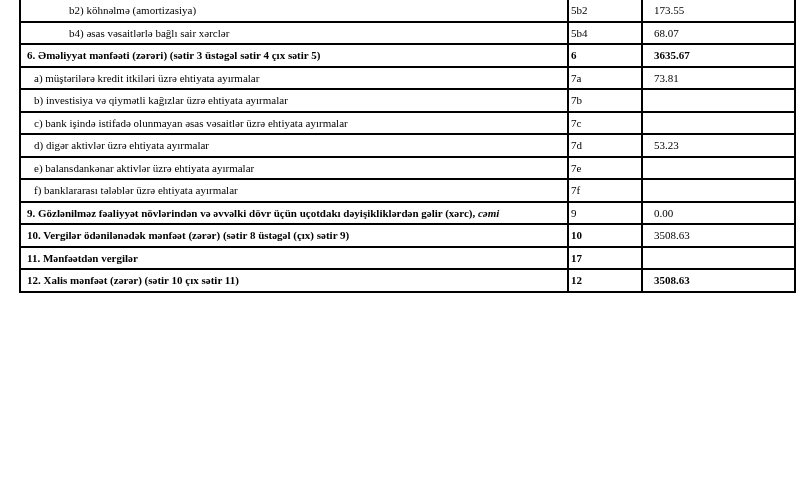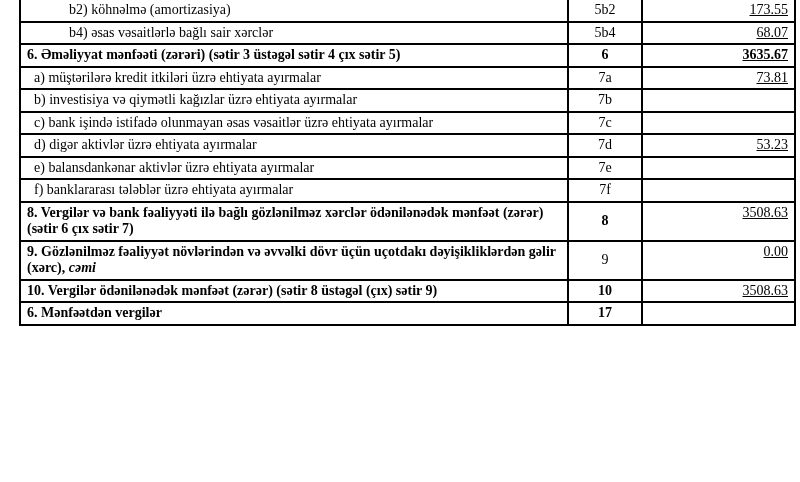--- a/index.html
+++ b/index.html
@@ -19,40 +19,38 @@
   .doc-table {
     position: absolute;
     left: 19px;
     top: -2px;
     width: 775px;
     border-collapse: collapse;
     table-layout: fixed;
   }
   .doc-table td {
     border: 2px solid #000000;
-    font-size: 14px;
+    font-size: 11px;
     line-height: 16.5px;
     padding: 2px 11px;
     vertical-align: middle;
     overflow: hidden;
   }
   td.label-cell { text-align: left; }
   td.label-cell.ind0 { padding-left: 6px; }
   td.label-cell.ind1 { padding-left: 13px; }
   td.label-cell.ind2 { padding-left: 48px; }
   td.code-cell {
-    text-align: center;
     padding-left: 2px;
     padding-right: 2px;
     margin-top: 28px;
   }
   td.value-cell {
-    text-align: right;
+    text-align: left;
     padding-right: 6px;
-    text-decoration: underline;
   }
   tr.tall td.value-cell { vertical-align: top; }
   .b { font-weight: bold; }
 </style>
 </head>
 <body>
 
 <div class="page">
   <table class="doc-table">
     <colgroup>
@@ -100,34 +98,34 @@
           <td class="label-cell ind1"><span>e) balansdankənar aktivlər üzrə ehtiyata ayırmalar</span></td>
           <td class="code-cell">7e</td>
           <td class="value-cell"></td>
         </tr>
         <tr>
           <td class="label-cell ind1"><span>f) banklararası tələblər üzrə ehtiyata ayırmalar</span></td>
           <td class="code-cell">7f</td>
           <td class="value-cell"></td>
         </tr>
         <tr class="tall">
-          <td class="label-cell ind0 b"><span>8. Vergilər və bank fəaliyyəti ilə bağlı gözlənilməz xərclər ödənilənədək mənfəət (zərər) (sətir 6 çıx sətir 7)</span></td>
-          <td class="code-cell b">8</td>
-          <td class="value-cell">3508.63</td>
-        </tr>
-        <tr class="tall">
           <td class="label-cell ind0 b"><span>9. Gözlənilməz fəaliyyət növlərindən və əvvəlki dövr üçün uçotdakı dəyişikliklərdən gəlir (xərc), </span><i>cəmi</i></td>
           <td class="code-cell">9</td>
           <td class="value-cell">0.00</td>
         </tr>
         <tr>
           <td class="label-cell ind0 b"><span>10. Vergilər ödənilənədək mənfəət (zərər) (sətir 8 üstəgəl (çıx) sətir 9)</span></td>
           <td class="code-cell b">10</td>
           <td class="value-cell">3508.63</td>
         </tr>
         <tr>
-          <td class="label-cell ind0 b"><span>6. Mənfəətdən vergilər</span></td>
+          <td class="label-cell ind0 b"><span>11. Mənfəətdən vergilər</span></td>
           <td class="code-cell b">17</td>
           <td class="value-cell"></td>
+        </tr>
+        <tr>
+          <td class="label-cell ind0 b"><span>12. Xalis mənfəət (zərər) (sətir 10 çıx sətir 11)</span></td>
+          <td class="code-cell b">12</td>
+          <td class="value-cell b">3508.63</td>
         </tr>
       </tbody>
   </table>
 </div>
 
 </body></html>

